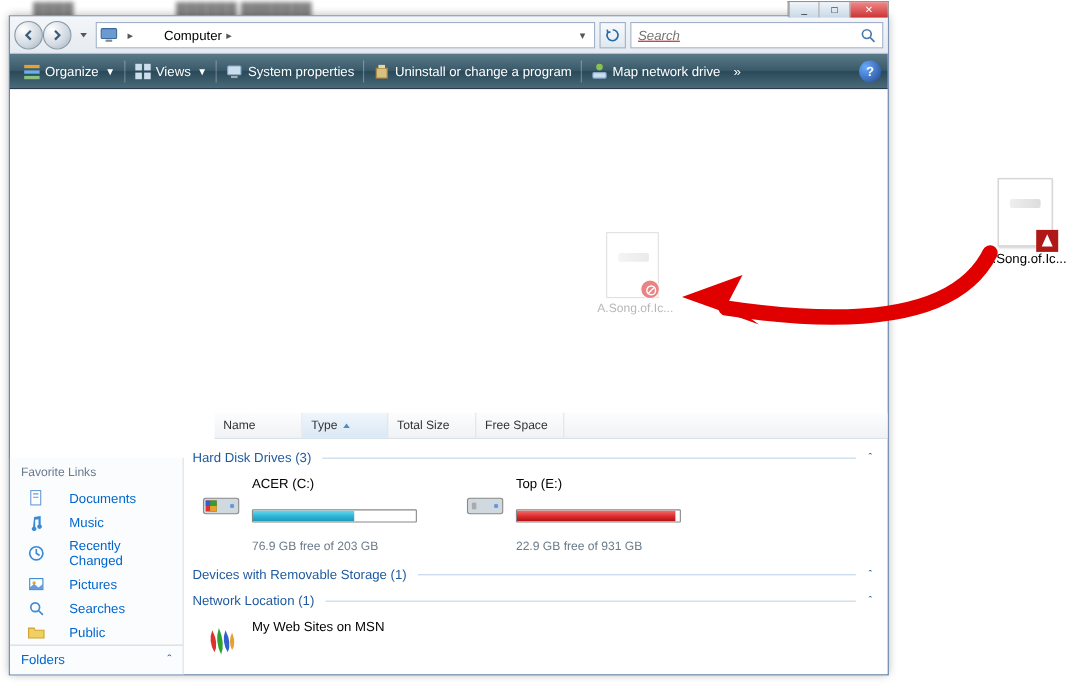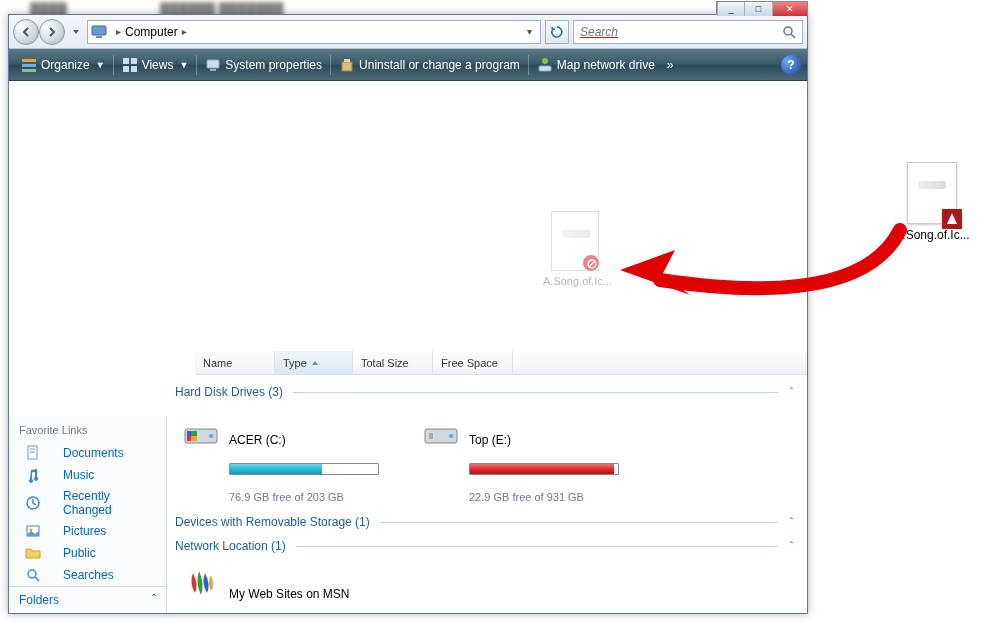--- a/index.html
+++ b/index.html
@@ -20,21 +20,21 @@
 .titlebtn.close { background: linear-gradient(to bottom, #e88, #c33); color: #fff; width: 36px; }
 
 
 .navbar { height: 34px; background: linear-gradient(to bottom, #f4f6f9, #e6ebf1); border-bottom: 1px solid #b8c4d4; display: flex; align-items: center; padding: 0 4px; gap: 4px; }
 .navbtns { display: flex; gap: 0; }
 .navbtn { width: 26px; height: 26px; border-radius: 50%; background: radial-gradient(circle at 30% 30%, #fff, #d0d8e0 60%, #a0b0c0); border: 1px solid #8898a8; display: flex; align-items: center; justify-content: center; cursor: pointer; }
 .navbtn svg { width: 12px; height: 12px; }
 .crumbdrop { width: 14px; height: 26px; display: flex; align-items: center; justify-content: center; cursor: pointer; }
 .address { flex: 1; height: 24px; background: #fff; border: 1px solid #a0b0c8; display: flex; align-items: center; padding: 0 2px; }
 .addr-icon { width: 18px; height: 18px; margin-right: 4px; }
-.addr-text { font-size: 12px; color: #000; }
+.addr-text { font-size: 12px; color: #000; margin-left: 24px; }
 .addr-sep { padding: 0 4px; color: #555; font-size: 10px; }
 .addr-drop { margin-left: auto; padding: 0 6px; cursor: pointer; color: #555; font-size: 10px; }
 .refresh { width: 24px; height: 24px; border: 1px solid #a0b0c8; background: linear-gradient(to bottom, #f8fafc, #e0e8f0); display: flex; align-items: center; justify-content: center; cursor: pointer; }
 .searchbox { width: 230px; height: 24px; background: #fff; border: 1px solid #a0b0c8; display: flex; align-items: center; padding: 0 6px; }
 .searchbox input { border: none; outline: none; flex: 1; font-size: 12px; font-style: italic; color: #b91c1c; background: transparent; text-decoration: underline; }
 .searchbox .sicon { width: 14px; height: 14px; }
 
 
 .toolbar { height: 32px; background: linear-gradient(to bottom, #5a7a8a 0%, #3a5a6a 48%, #2a4a5a 52%, #4a6a7a 100%); display: flex; align-items: center; padding: 0 6px; gap: 0; color: #fff; font-size: 12px; border-bottom: 1px solid #2a3a4a; }
 .tbtn { display: flex; align-items: center; gap: 4px; padding: 3px 6px; cursor: pointer; border-radius: 2px; }
@@ -61,21 +61,21 @@
 .colh { padding: 4px 8px; font-size: 11px; color: #333; border-right: 1px solid #e0e4e8; display: flex; align-items: center; gap: 4px; cursor: pointer; }
 .colh.sorted { background: linear-gradient(to bottom, #f0f6fc, #dae8f5); }
 .drives { flex: 1; padding: 4px 8px; overflow: auto; }
 .grouphdr { display: flex; align-items: center; gap: 6px; padding: 6px 0 4px; }
 .grouphdr .gtext { font-size: 12px; color: #1e5a9e; }
 .grouphdr .gline { flex: 1; height: 1px; background: #c0d4e8; margin-left: 4px; }
 .grouphdr .gcoll { font-size: 10px; color: #1e5a9e; cursor: pointer; padding: 0 6px; }
 .drivegrid { display: flex; flex-wrap: wrap; gap: 0; }
 .drive { width: 240px; display: flex; gap: 8px; padding: 6px; cursor: pointer; }
 .drvicon { width: 40px; height: 40px; flex-shrink: 0; }
-.drvinfo { flex: 1; display: flex; flex-direction: column; gap: 16px; margin-top: 24px; }
+.drvinfo { flex: 1; display: flex; flex-direction: column; gap: 16px; }
 .drvname { font-size: 12px; color: #000; }
 .drvbar { width: 150px; height: 12px; border: 1px solid #888; background: #fff; border-radius: 1px; overflow: hidden; }
 .drvfill { height: 100%; }
 .drvfree { font-size: 11px; color: #6a7a8a; }
 
 
 .ghost { position: absolute; left: 534px; top: 196px; width: 64px; text-align: center; opacity: 0.6; }
 .ghost .gfile { width: 48px; height: 60px; background: #fff; border: 1px solid #ccc; margin: 0 auto 4px; position: relative; }
 .ghost .gfile::after { content: ""; position: absolute; right: -2px; bottom: -2px; width: 16px; height: 16px; border-radius: 50%; background: #d33; border: 1px solid #fff; }
 .ghost .gfile .no { position: absolute; right: 1px; bottom: 1px; width: 10px; height: 10px; color: #fff; font-size: 9px; z-index: 2; }
@@ -250,30 +250,30 @@
       <div class="favitem">
         <span class="favicon"><svg viewBox="0 0 16 16">
               <rect x="2" y="3" width="12" height="10" fill="#fff" stroke="#3a8ad8"></rect>
               <circle cx="6" cy="7" r="1.5" fill="#e8a030"></circle>
               <path d="M2 11 L6 8 L10 11 L14 8 L14 13 L2 13 Z" fill="#6a9ad8"></path>
             </svg></span>
         <span>Pictures</span>
       </div>
       <div class="favitem">
         <span class="favicon"><svg viewBox="0 0 16 16">
-              <path d="M1 4 L6 4 L7 6 L15 6 L15 13 L1 13 Z" fill="#f0d060" stroke="#d0a030"></path>
-            </svg></span>
-        <span>Public</span>
-      </div>
-      <div class="favitem">
-        <span class="favicon"><svg viewBox="0 0 16 16">
               <circle cx="7" cy="7" r="4" fill="none" stroke="#3a8ad8" stroke-width="1.5"></circle>
               <line x1="10" y1="10" x2="14" y2="14" stroke="#3a8ad8" stroke-width="1.5"></line>
             </svg></span>
         <span>Searches</span>
+      </div>
+      <div class="favitem">
+        <span class="favicon"><svg viewBox="0 0 16 16">
+              <path d="M1 4 L6 4 L7 6 L15 6 L15 13 L1 13 Z" fill="#f0d060" stroke="#d0a030"></path>
+            </svg></span>
+        <span>Public</span>
       </div>
 
       <div class="sbspacer"></div>
       <div class="folders">
         <span>Folders</span>
         <span>ˆ</span>
       </div>
     </div>
 
     <div class="content">

